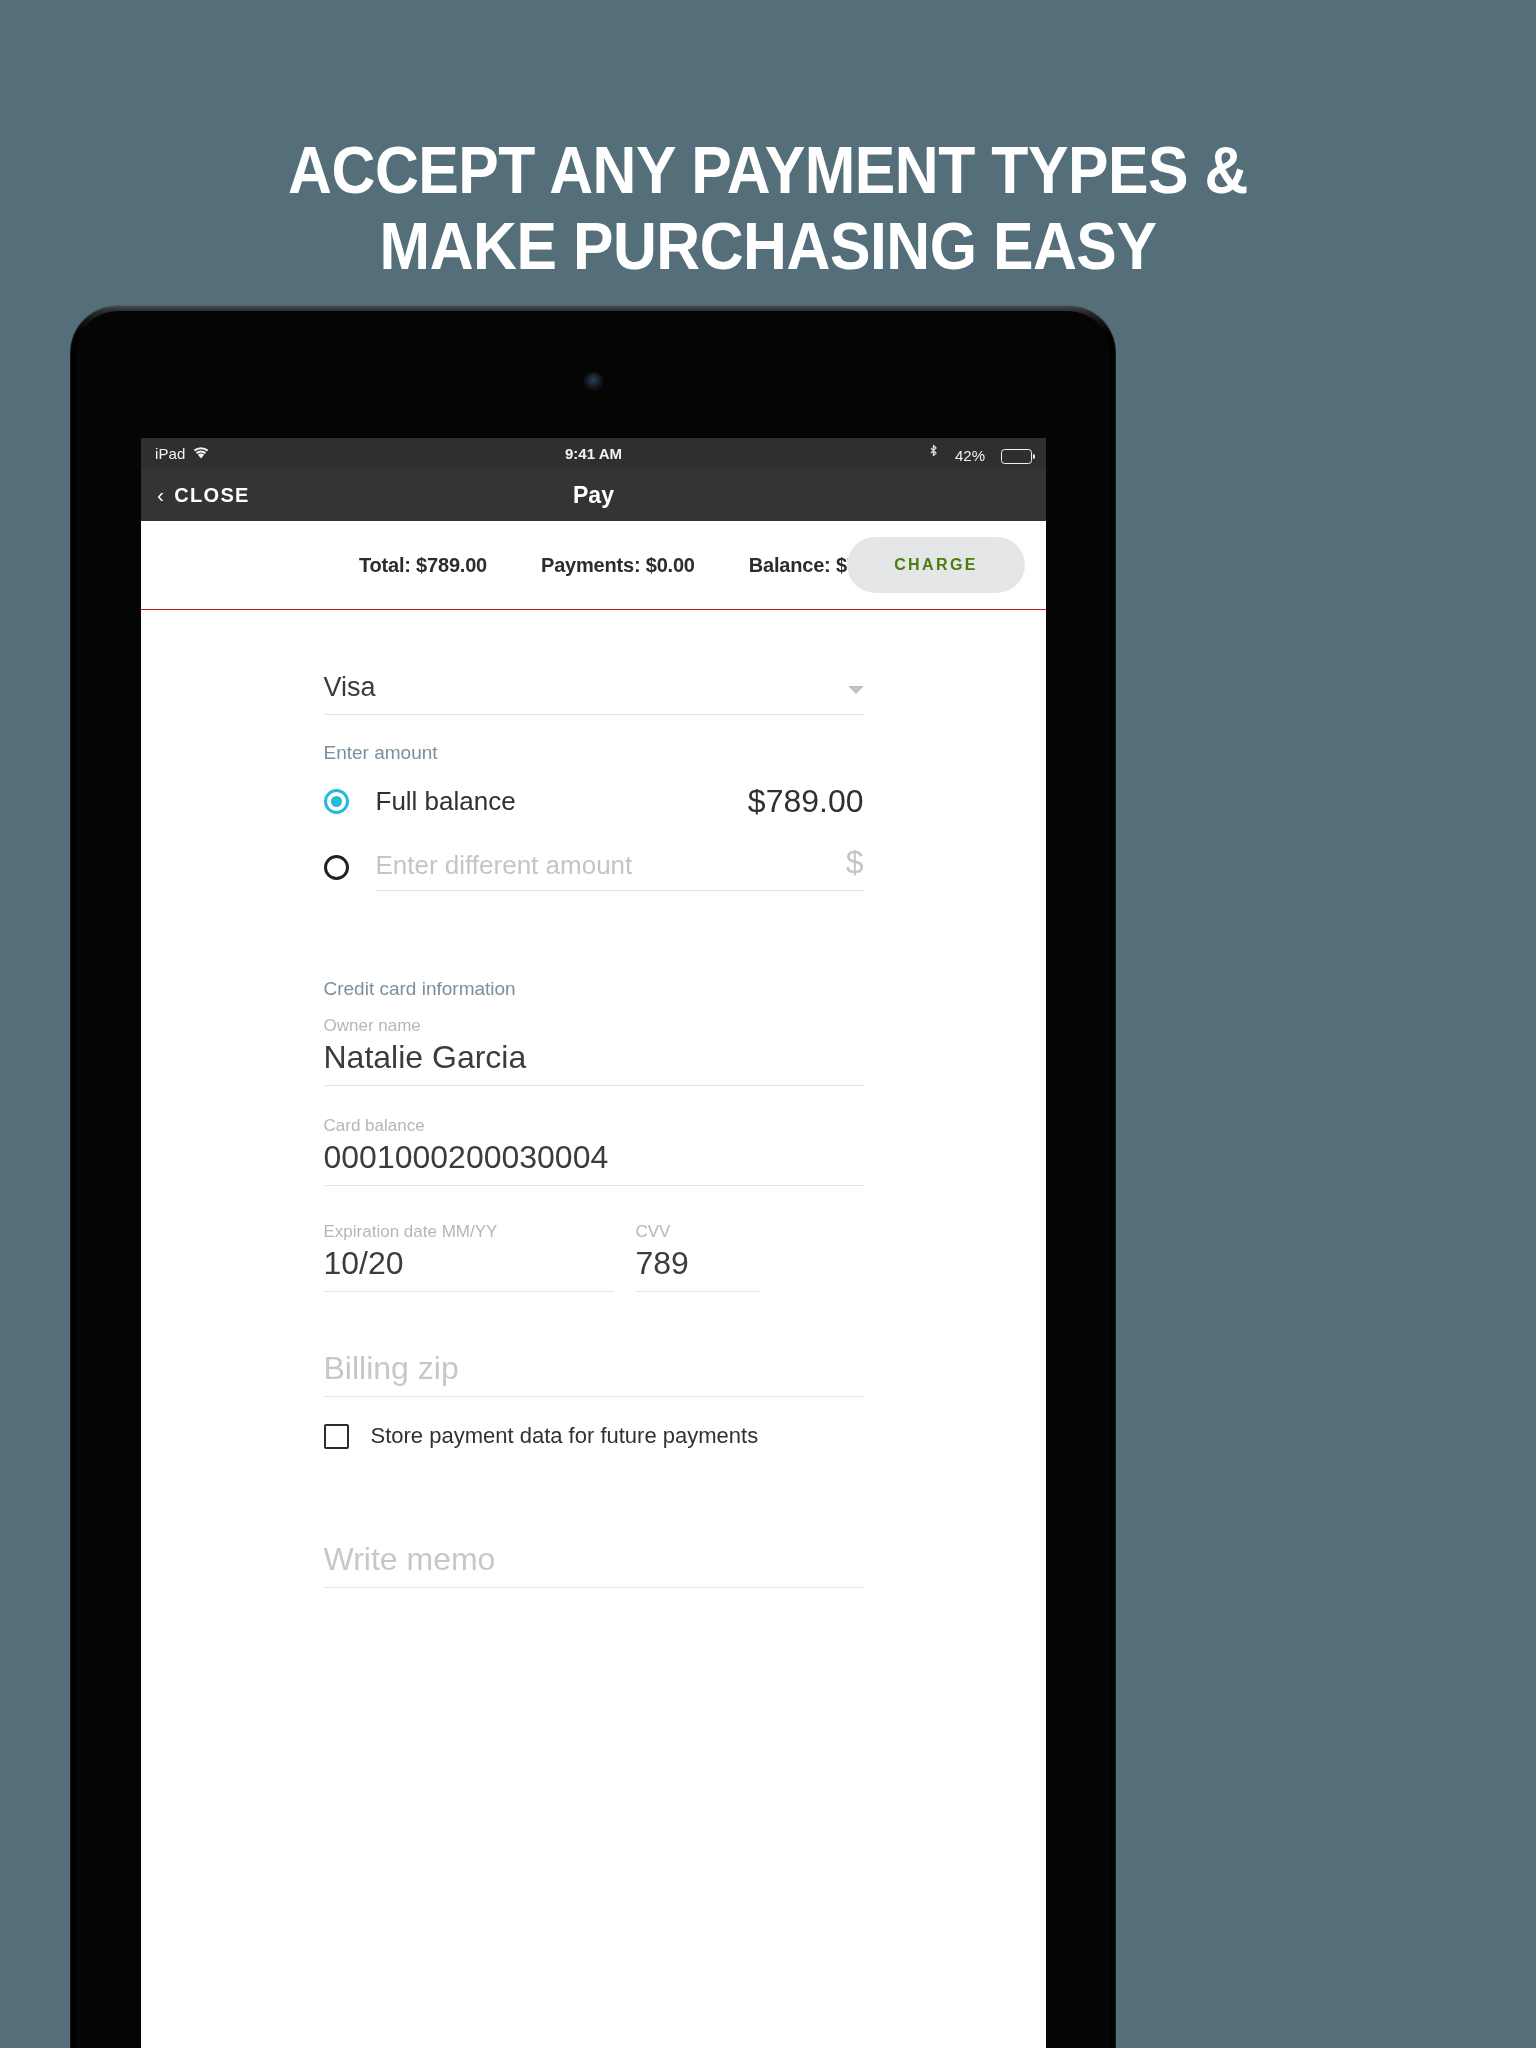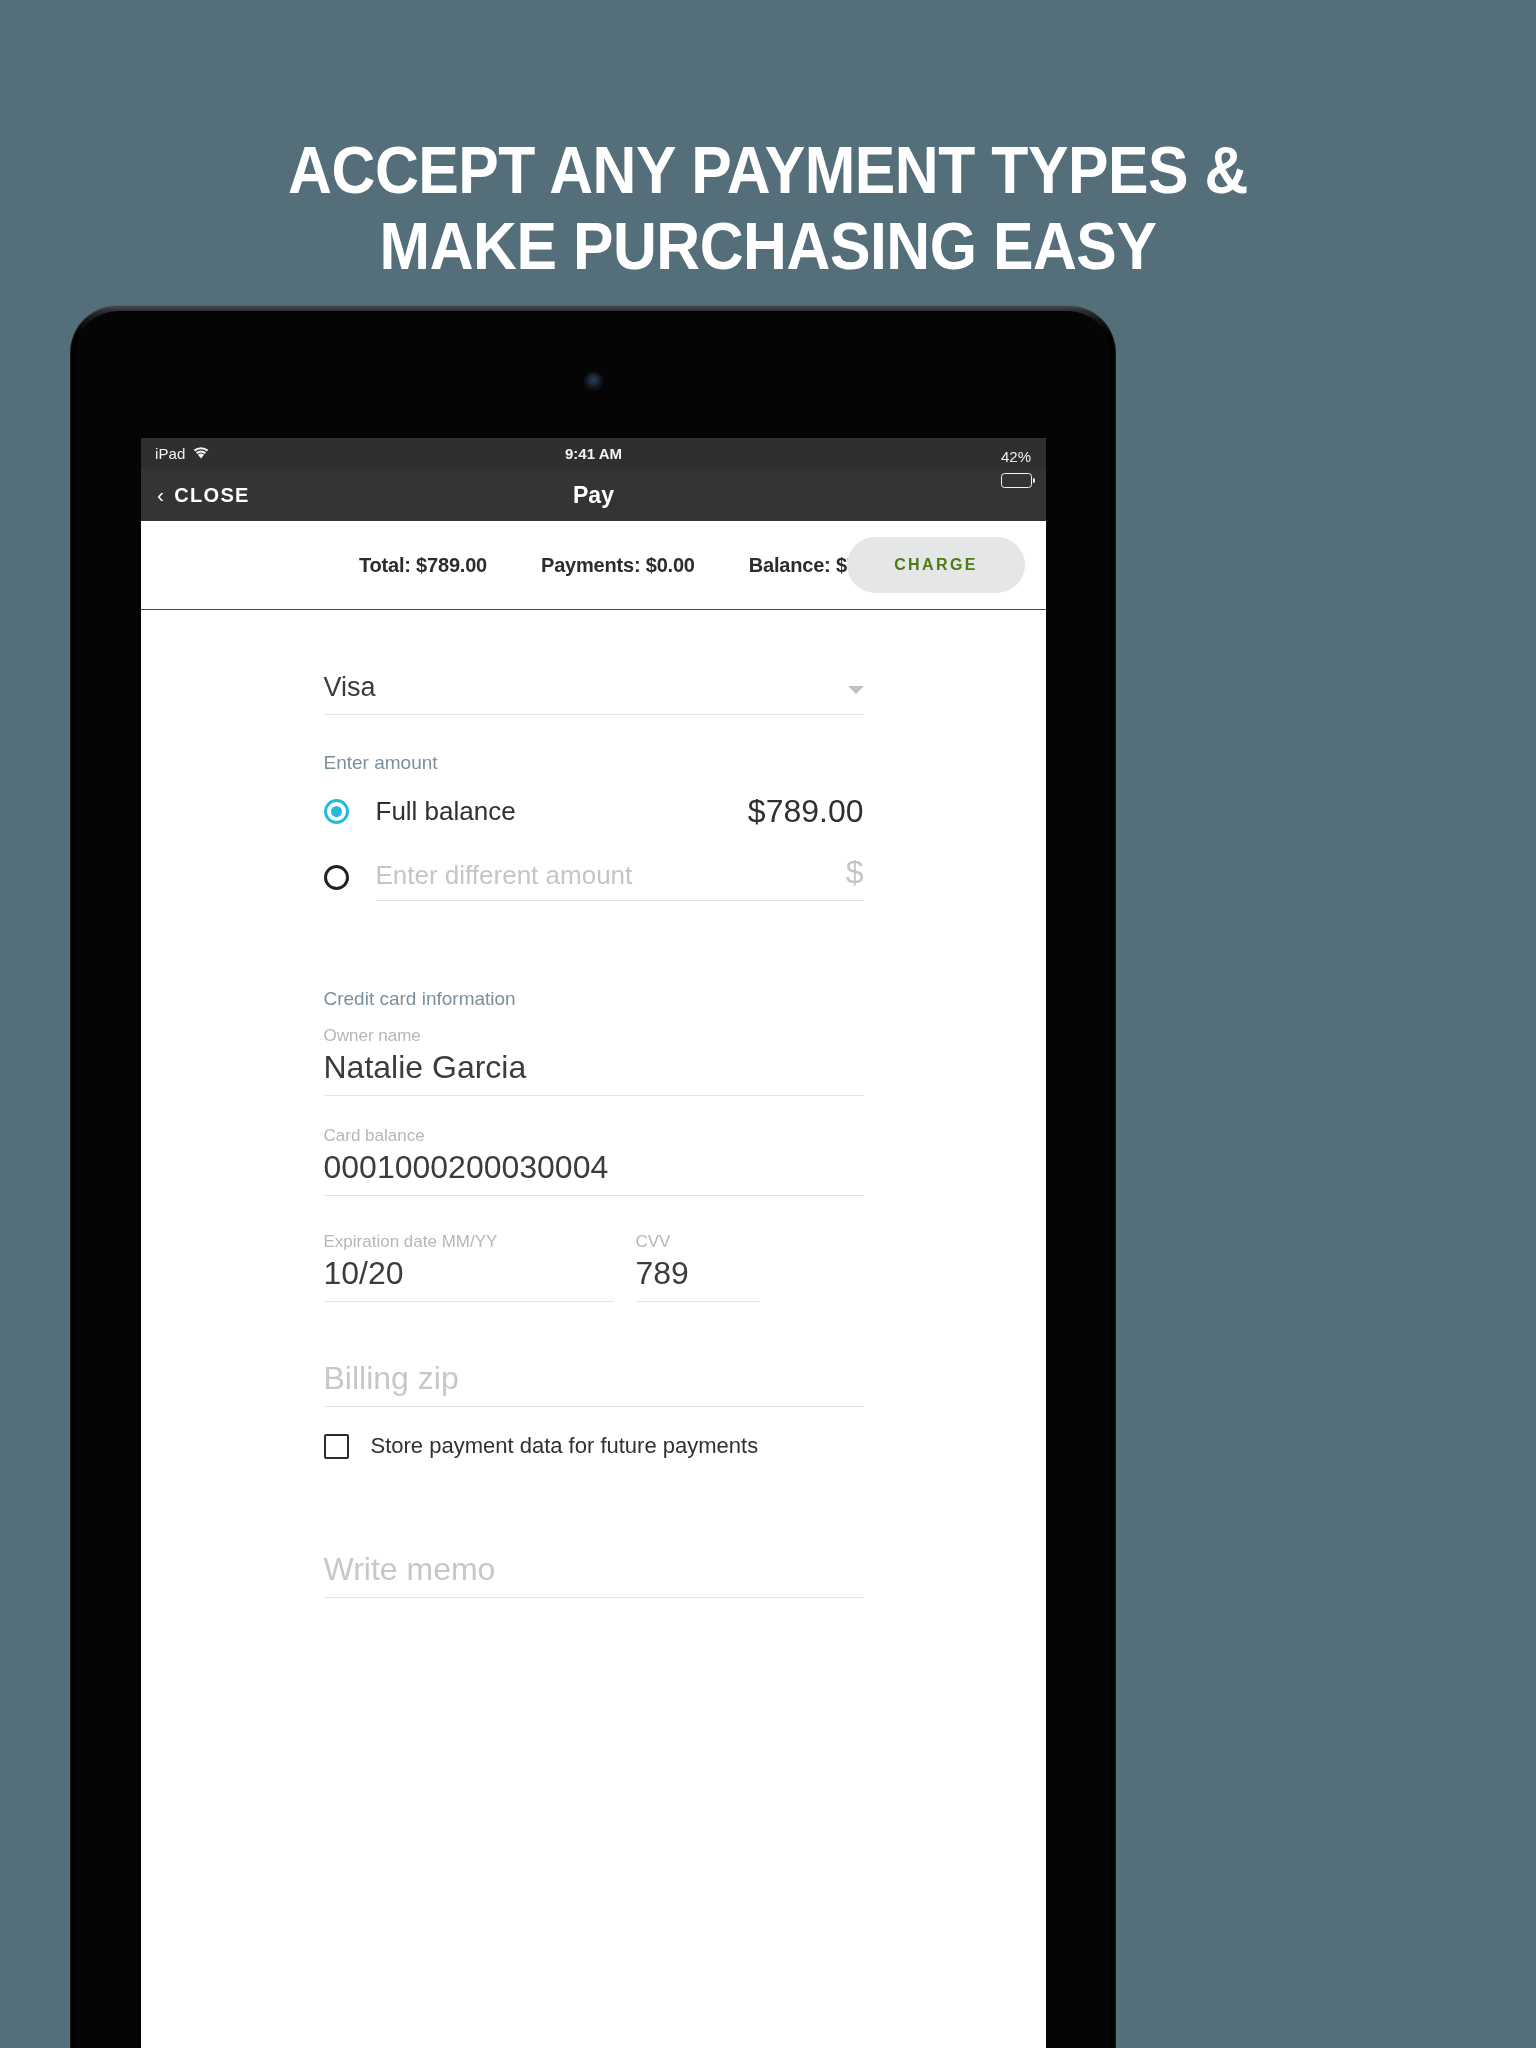--- a/index.html
+++ b/index.html
@@ -89,22 +89,22 @@
     padding: 0 14px;
     position: relative;
   }
   .sb-left { display: flex; align-items: center; gap: 7px; }
   .sb-ipad { letter-spacing: 0.1px; }
   .sb-center {
     position: absolute; left: 0; right: 0; text-align: center;
     font-weight: bold; font-size: 15px; pointer-events: none;
   }
   .sb-right {
-    margin-left: auto; display: flex; align-items: flex-start; gap: 8px;
-    position: relative; z-index: 2; font-size: 15px; flex-direction: column;
+    margin-left: auto; display: flex; align-items: flex-end; gap: 16px;
+    position: relative; z-index: 2; font-size: 15px;
   }
   .bt-icon { display: block; }
   .battery {
     width: 31px; height: 15px; border: 1.6px solid #f2f2f2; border-radius: 3.5px;
     position: relative; padding: 1.6px; box-sizing: border-box;
   }
   .battery::after {
     content: ""; position: absolute; right: -4px; top: 4.5px;
     width: 2.5px; height: 5px; background: #f2f2f2; border-radius: 0 2px 2px 0;
   }
@@ -156,21 +156,21 @@
     padding-bottom: 11px;
   }
   .select-value { font-size: 27px; color: #3b3b3b; }
   .caret {
     width: 0; height: 0; border-left: 8px solid transparent;
     border-right: 8px solid transparent; border-top: 8px solid #bfc2c4;
     margin-bottom: 9px;
   }
 
   .section-label {
-    font-size: 19px; color: #7b8f9c; margin-top: 37px; margin-bottom: 8px;
+    font-size: 19px; color: #7b8f9c; margin-top: 27px; margin-bottom: 8px;
   }
 
   .radio-row { display: flex; align-items: center; padding: 11px 0 13px 0; }
   .radio {
     width: 25px; height: 25px; border-radius: 50%; box-sizing: border-box;
     flex: 0 0 auto; margin-right: 27px;
   }
   .radio.on { border: 3.5px solid #25b9dd; background: #fff; position: relative; }
   .radio.on::after {
     content: ""; position: absolute; left: 50%; top: 50%;

